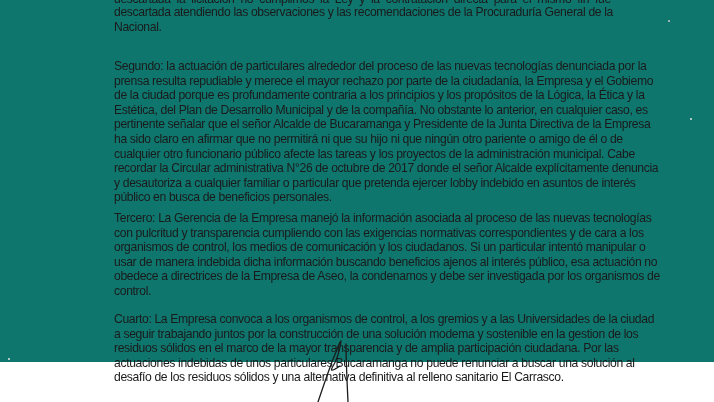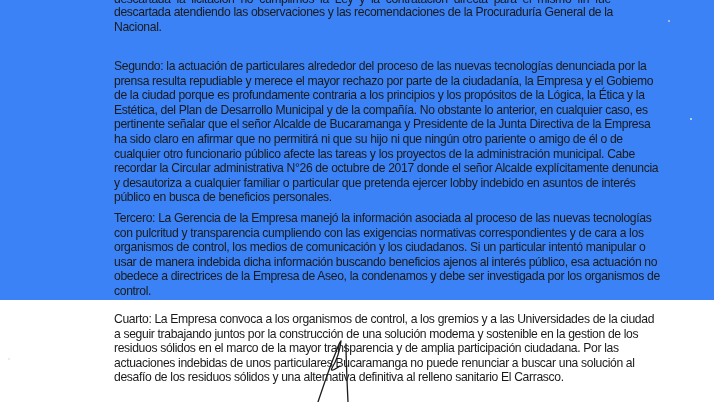--- a/index.html
+++ b/index.html
@@ -13,22 +13,22 @@
       overflow: hidden;
       position: relative;
       font-family: "Liberation Sans Narrow", "Liberation Sans", sans-serif;
       color: #1a1a1a;
     }
     .page {
       position: absolute;
       left: 0;
       top: 0;
       width: 714px;
-      height: 300px;
-      background: #3b82f6;
+      height: 362px;
+      background: #0f766e;
     }
     .para {
       position: absolute;
       left: 114px;
       width: 507px;
       font-size: 12.4px;
       line-height: 14.6px;
       text-align: justify;
       letter-spacing: -0.35px;
       word-spacing: 0px;

